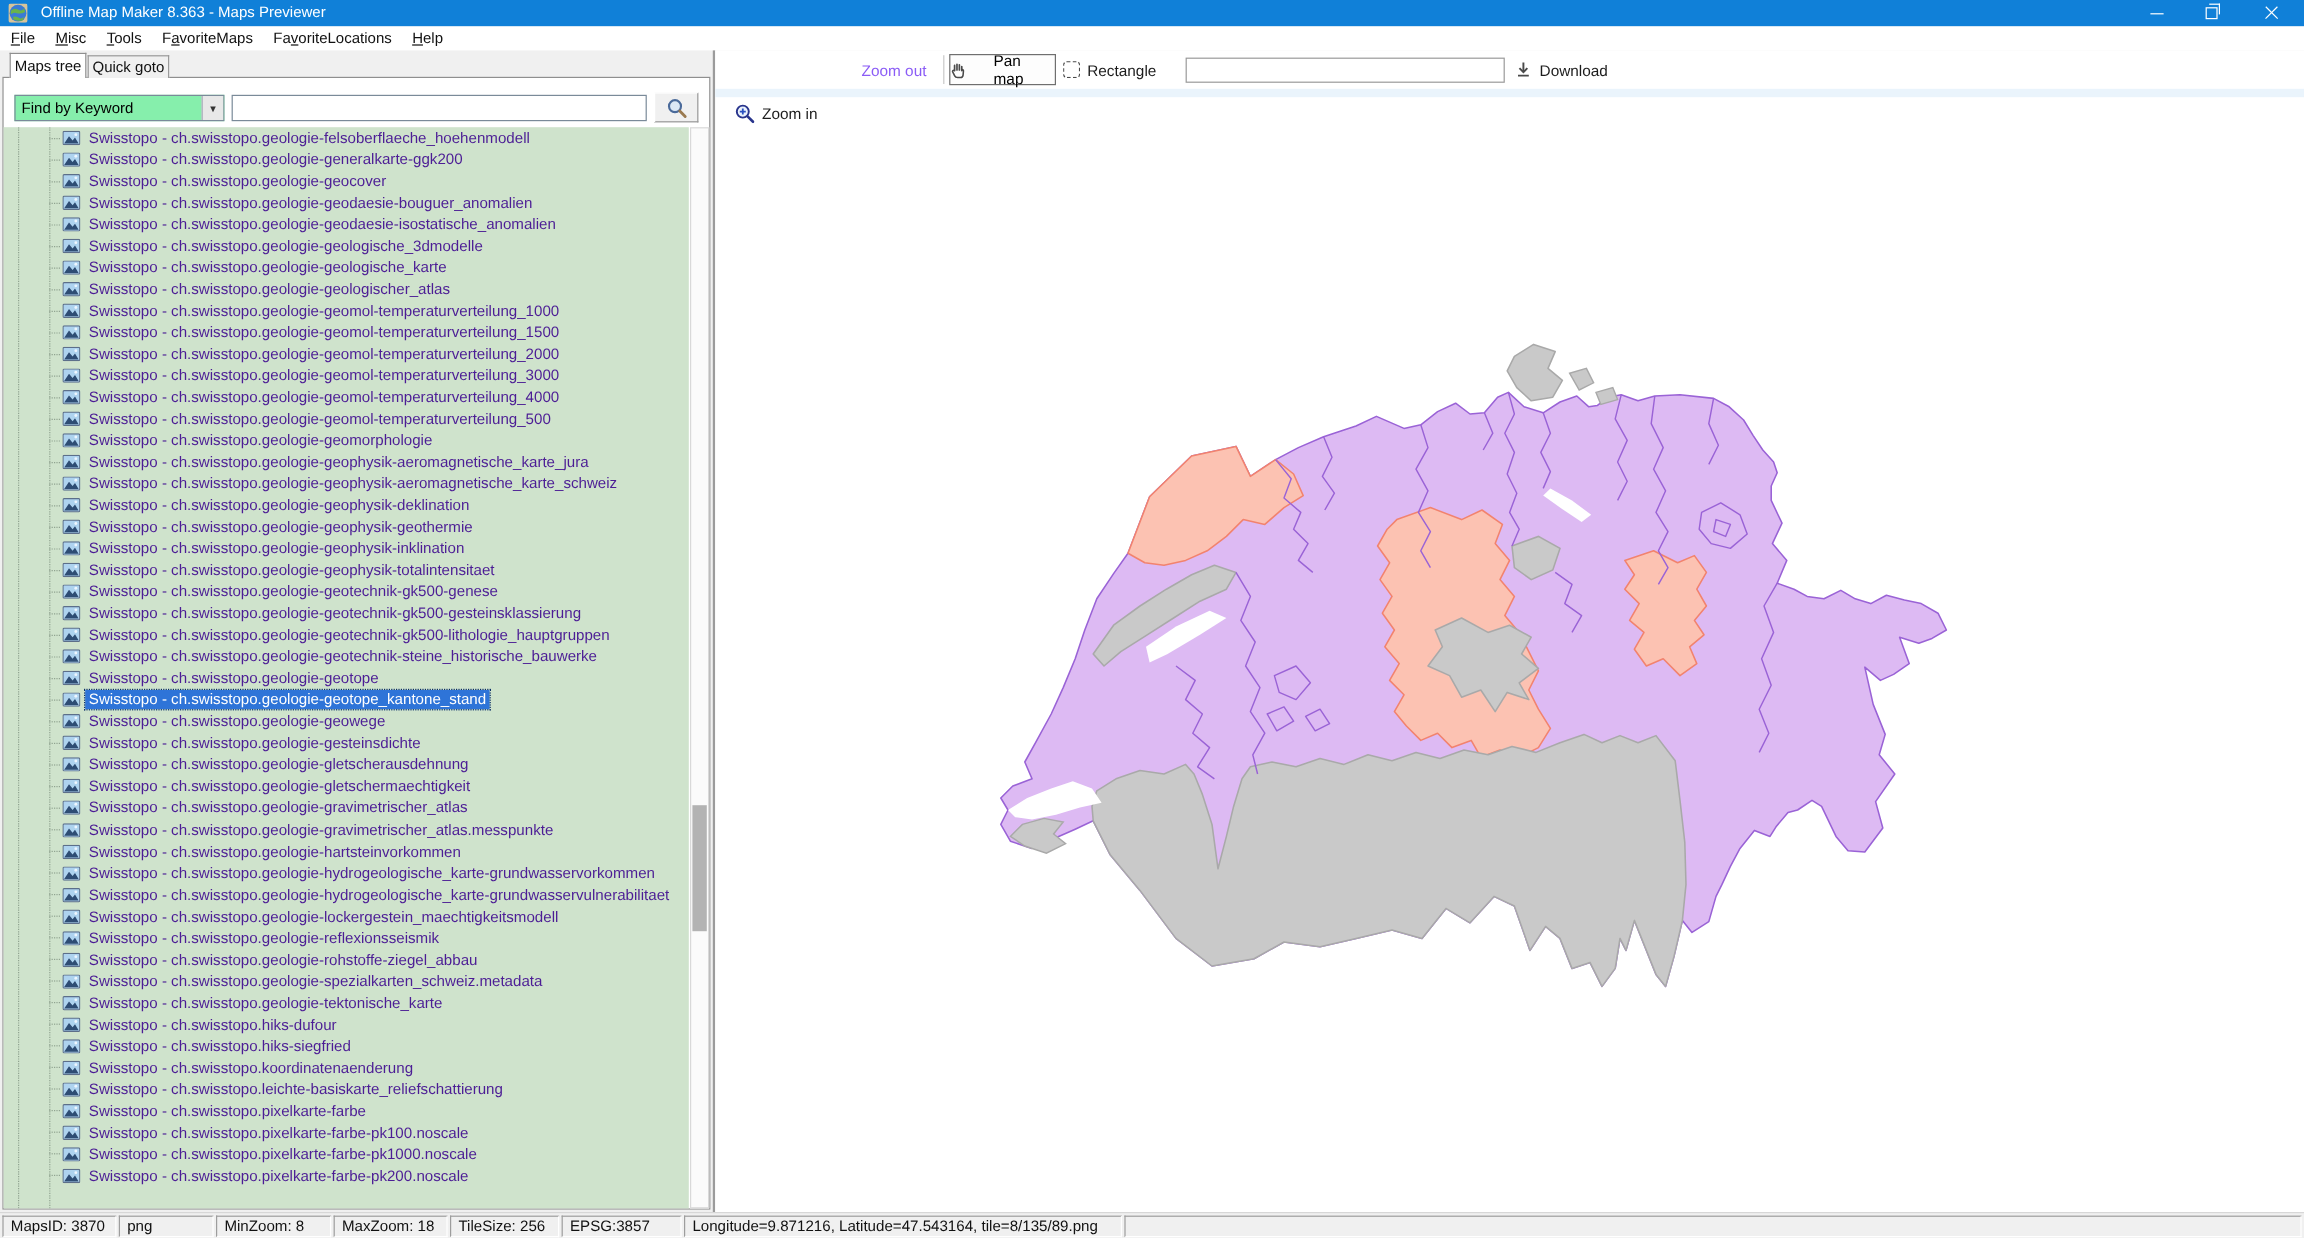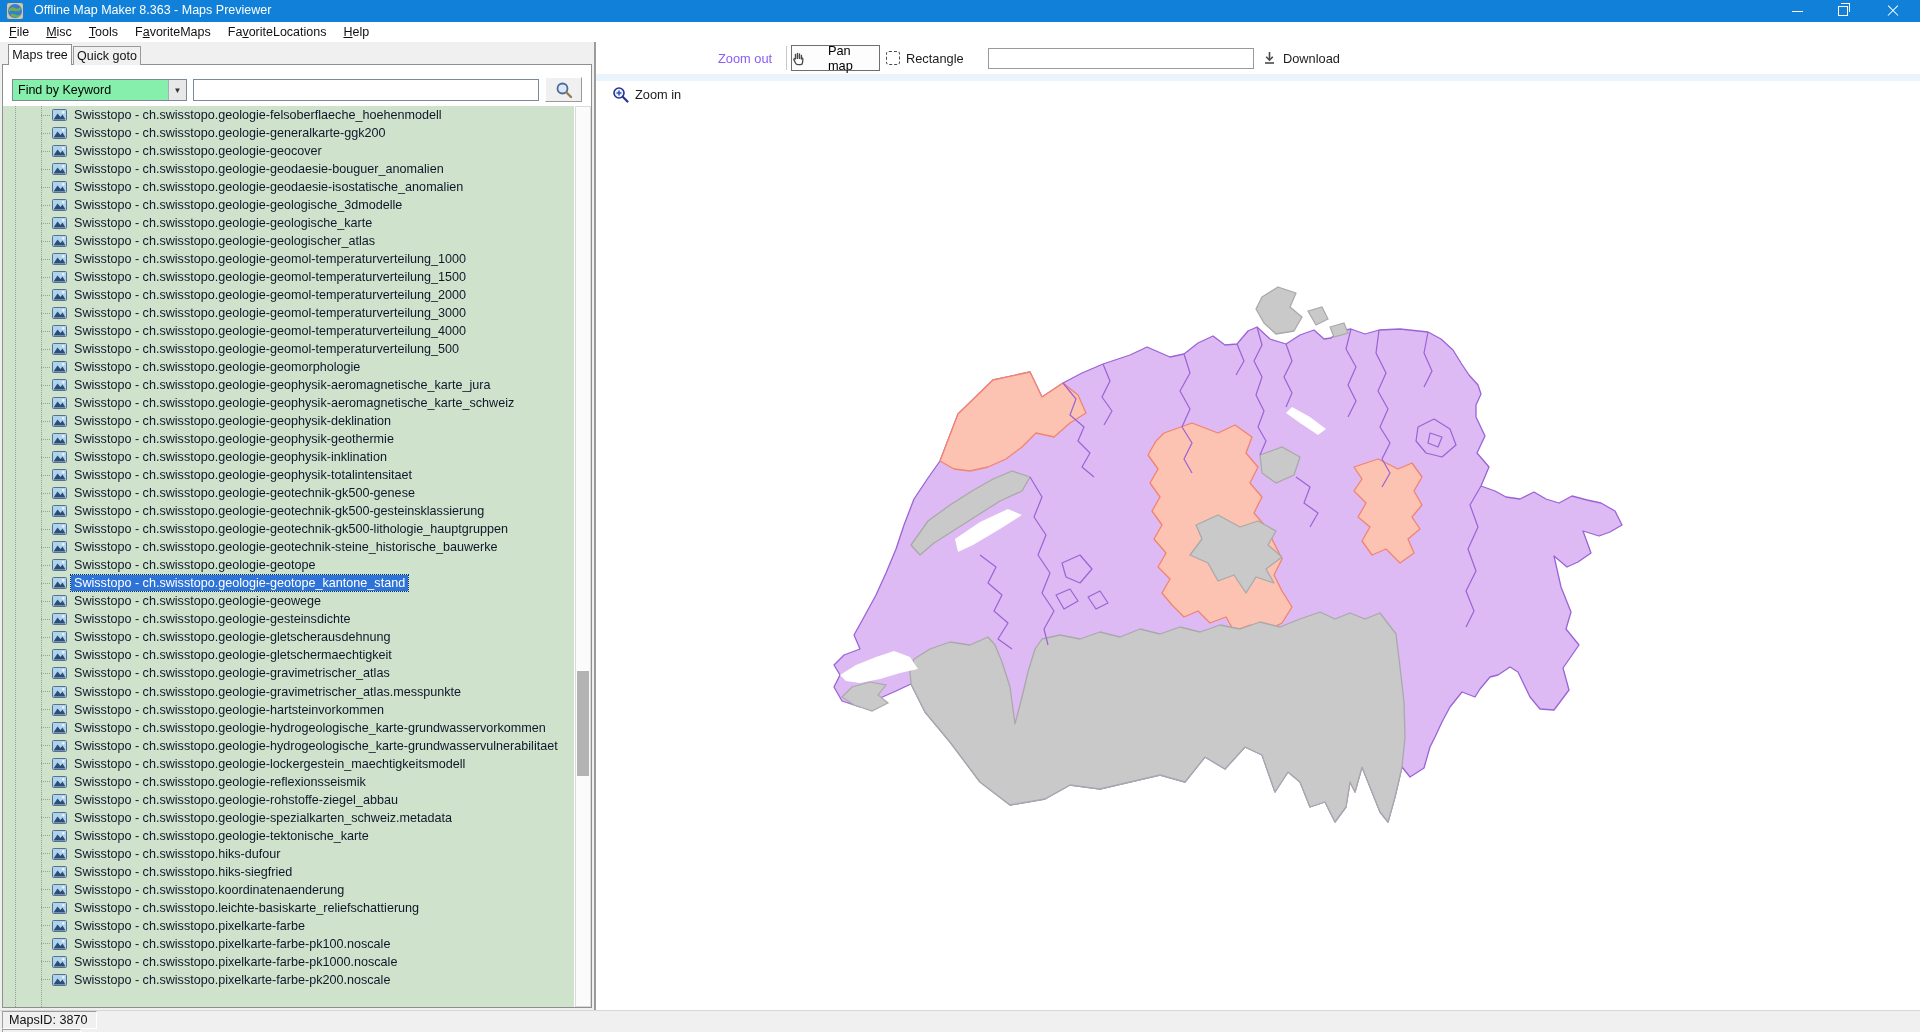--- a/index.html
+++ b/index.html
@@ -33,42 +33,42 @@
   #combo-arrow{width:17px;height:100%;background:#e8e8e8;border-left:1px solid #aab;display:flex;align-items:center;justify-content:center;font-size:8px;color:#333;}
   #search-input{left:193px;top:79px;width:346px;height:22px;background:#fff;border:1px solid #7a8a99;box-sizing:border-box;font-size:12.5px;padding:0 4px;font-family:"Liberation Sans",sans-serif;}
   #search-btn{left:545px;top:77px;width:37px;height:25px;background:#f0f0f0;border:1px solid #9a9a9a;
     border-top-color:#fff;border-left-color:#fff;box-sizing:border-box;display:flex;align-items:center;justify-content:center;cursor:default;}
   
   #tree{left:3px;top:106px;width:571px;height:901px;background:var(--tree-bg);overflow:hidden;}
   .vguide{position:absolute;top:0;bottom:0;width:0;border-left:1px dotted #90a390;}
   .row{height:18.02px;display:flex;align-items:center;white-space:nowrap;position:relative;}
   .stub{width:9px;height:0;border-top:1px dotted #90a390;margin-left:38px;margin-right:2px;flex:none;}
   .ticon{width:15px;height:12px;flex:none;margin-right:4px;display:inline-flex;}
-  .lbl{font-size:12.6px;color:#0f172a;padding:1px 3px;line-height:14px;}
+  .lbl{font-size:12.6px;color:#4c1d95;padding:1px 3px;line-height:14px;}
   .row.sel .lbl{background:var(--sel);color:#fff;outline:1px dotted #0b2d66;}
   
   #tree-scroll{left:575px;top:106px;width:16px;height:901px;background:#fbfbfb;border:1px solid #d9d9d9;box-sizing:border-box;}
   #tree-thumb{left:577px;top:671px;width:12px;height:105px;background:#b3b3b3;}
   #splitter{left:594px;top:42px;width:2px;height:968px;background:#9b9b9b;}
   
   #right-pane{left:596px;top:42px;width:1324px;height:968px;background:#fff;}
   .tgroup{top:45px;height:26px;display:flex;align-items:center;gap:6px;font-size:12.8px;color:#1c1c1c;cursor:default;}
   #tb-zoomin{left:612px;margin-top:36px;} #tb-zoomout{left:718px;color:#8b5cf6;}
   #tb-sep{left:786px;top:46px;width:2px;height:24px;border-left:1px solid #c9c9c9;border-right:1px solid #fff;}
   #tb-panmap{left:791px;top:45px;width:89px;height:26px;border:1px solid #6f6f6f;background:#fdfdfd;
     display:flex;align-items:center;justify-content:center;gap:22px;font-size:12.8px;box-sizing:border-box;}
   #tb-rect{left:886px;}
   .rect-ico{width:12px;height:12px;border:1.5px dashed #4a4a4a;border-radius:3px;}
   #tb-input{left:988px;top:48px;width:266px;height:21px;border:1px solid #9a9a9a;background:#fff;box-sizing:border-box;font-family:"Liberation Sans",sans-serif;font-size:12.5px;padding:0 4px;}
   #tb-download{left:1262px;}
   #tb-strip{left:596px;top:74px;width:1324px;height:7px;background:var(--strip);}
   
   #map{left:826px;top:276px;width:822px;height:560px;cursor:grab;}
   
-  #statusbar{left:0;top:1010px;width:1920px;height:22px;background:#f0f0f0;border-top:1px solid #d7d7d7;box-sizing:border-box;display:flex;align-items:flex-start;padding-left:2px;flex-direction:column;}
+  #statusbar{left:0;top:1010px;width:1920px;height:22px;background:#f0f0f0;border-top:1px solid #d7d7d7;box-sizing:border-box;display:flex;align-items:center;padding-left:2px;}
   .scell{height:18px;background:#f0f0f0;border:1px solid;border-color:#9d9d9d #fff #fff #9d9d9d;box-sizing:border-box;
     font-size:12.6px;color:#111;display:flex;align-items:center;padding-left:6px;margin-right:2px;white-space:nowrap;overflow:hidden;flex:none;}
 </style>
 </head>
 <body>
 
 <div class="abs" id="titlebar">
   <svg class="abs" id="app-icon" viewBox="0 0 16 16">
     <rect x="0" y="0" width="16" height="16" rx="2" fill="#d8c49a"></rect>
     <circle cx="8" cy="8" r="7" fill="#3b7bd4"></circle>

